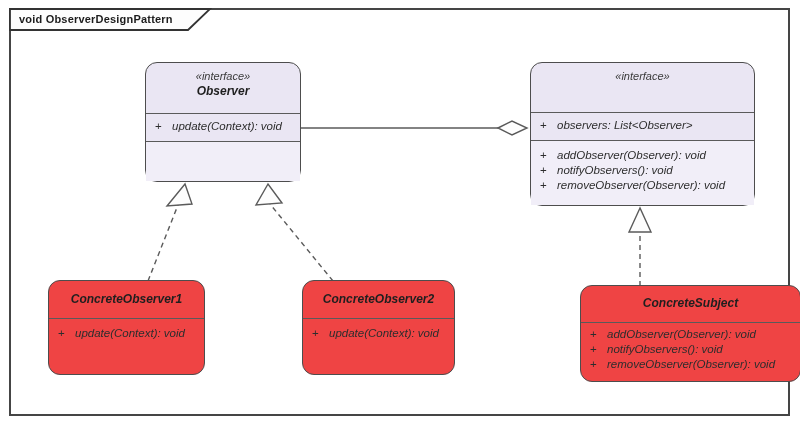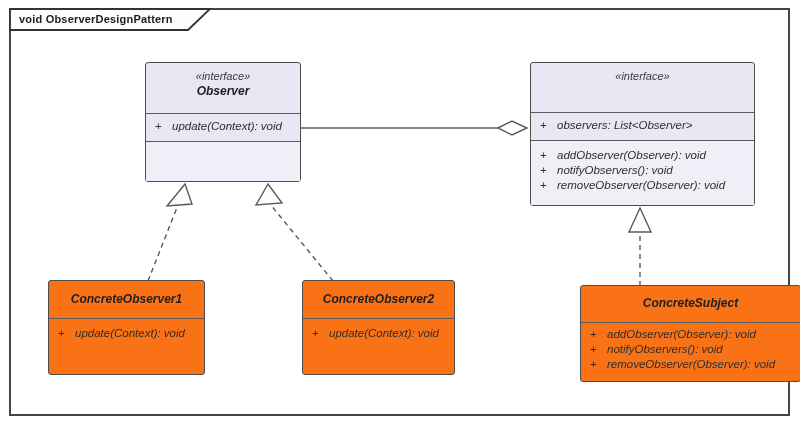--- a/index.html
+++ b/index.html
@@ -29,26 +29,26 @@
     font-size: 11px;
     font-weight: bold;
     color: #1c1c1c;
     letter-spacing: 0.2px;
   }
   .uml-box {
     position: absolute;
     display: flex;
     flex-direction: column;
     border: 1.6px solid #4d4d4d;
-    border-radius: 3px;
+    border-radius: 12px;
     box-sizing: border-box;
     color: #2d2d2d;
   }
   .uml-box.iface { background: #eae6f3; }
-  .uml-box.concrete { background: #f97316; justify-content: flex-end; }
+  .uml-box.concrete { background: #ef4444; justify-content: flex-end; }
   .box-header {
     text-align: center;
     padding-top: 7px;
     box-sizing: border-box;
   }
   .stereotype {
     font-size: 11px;
     font-style: italic;
     color: #3a3a3a;
   }

